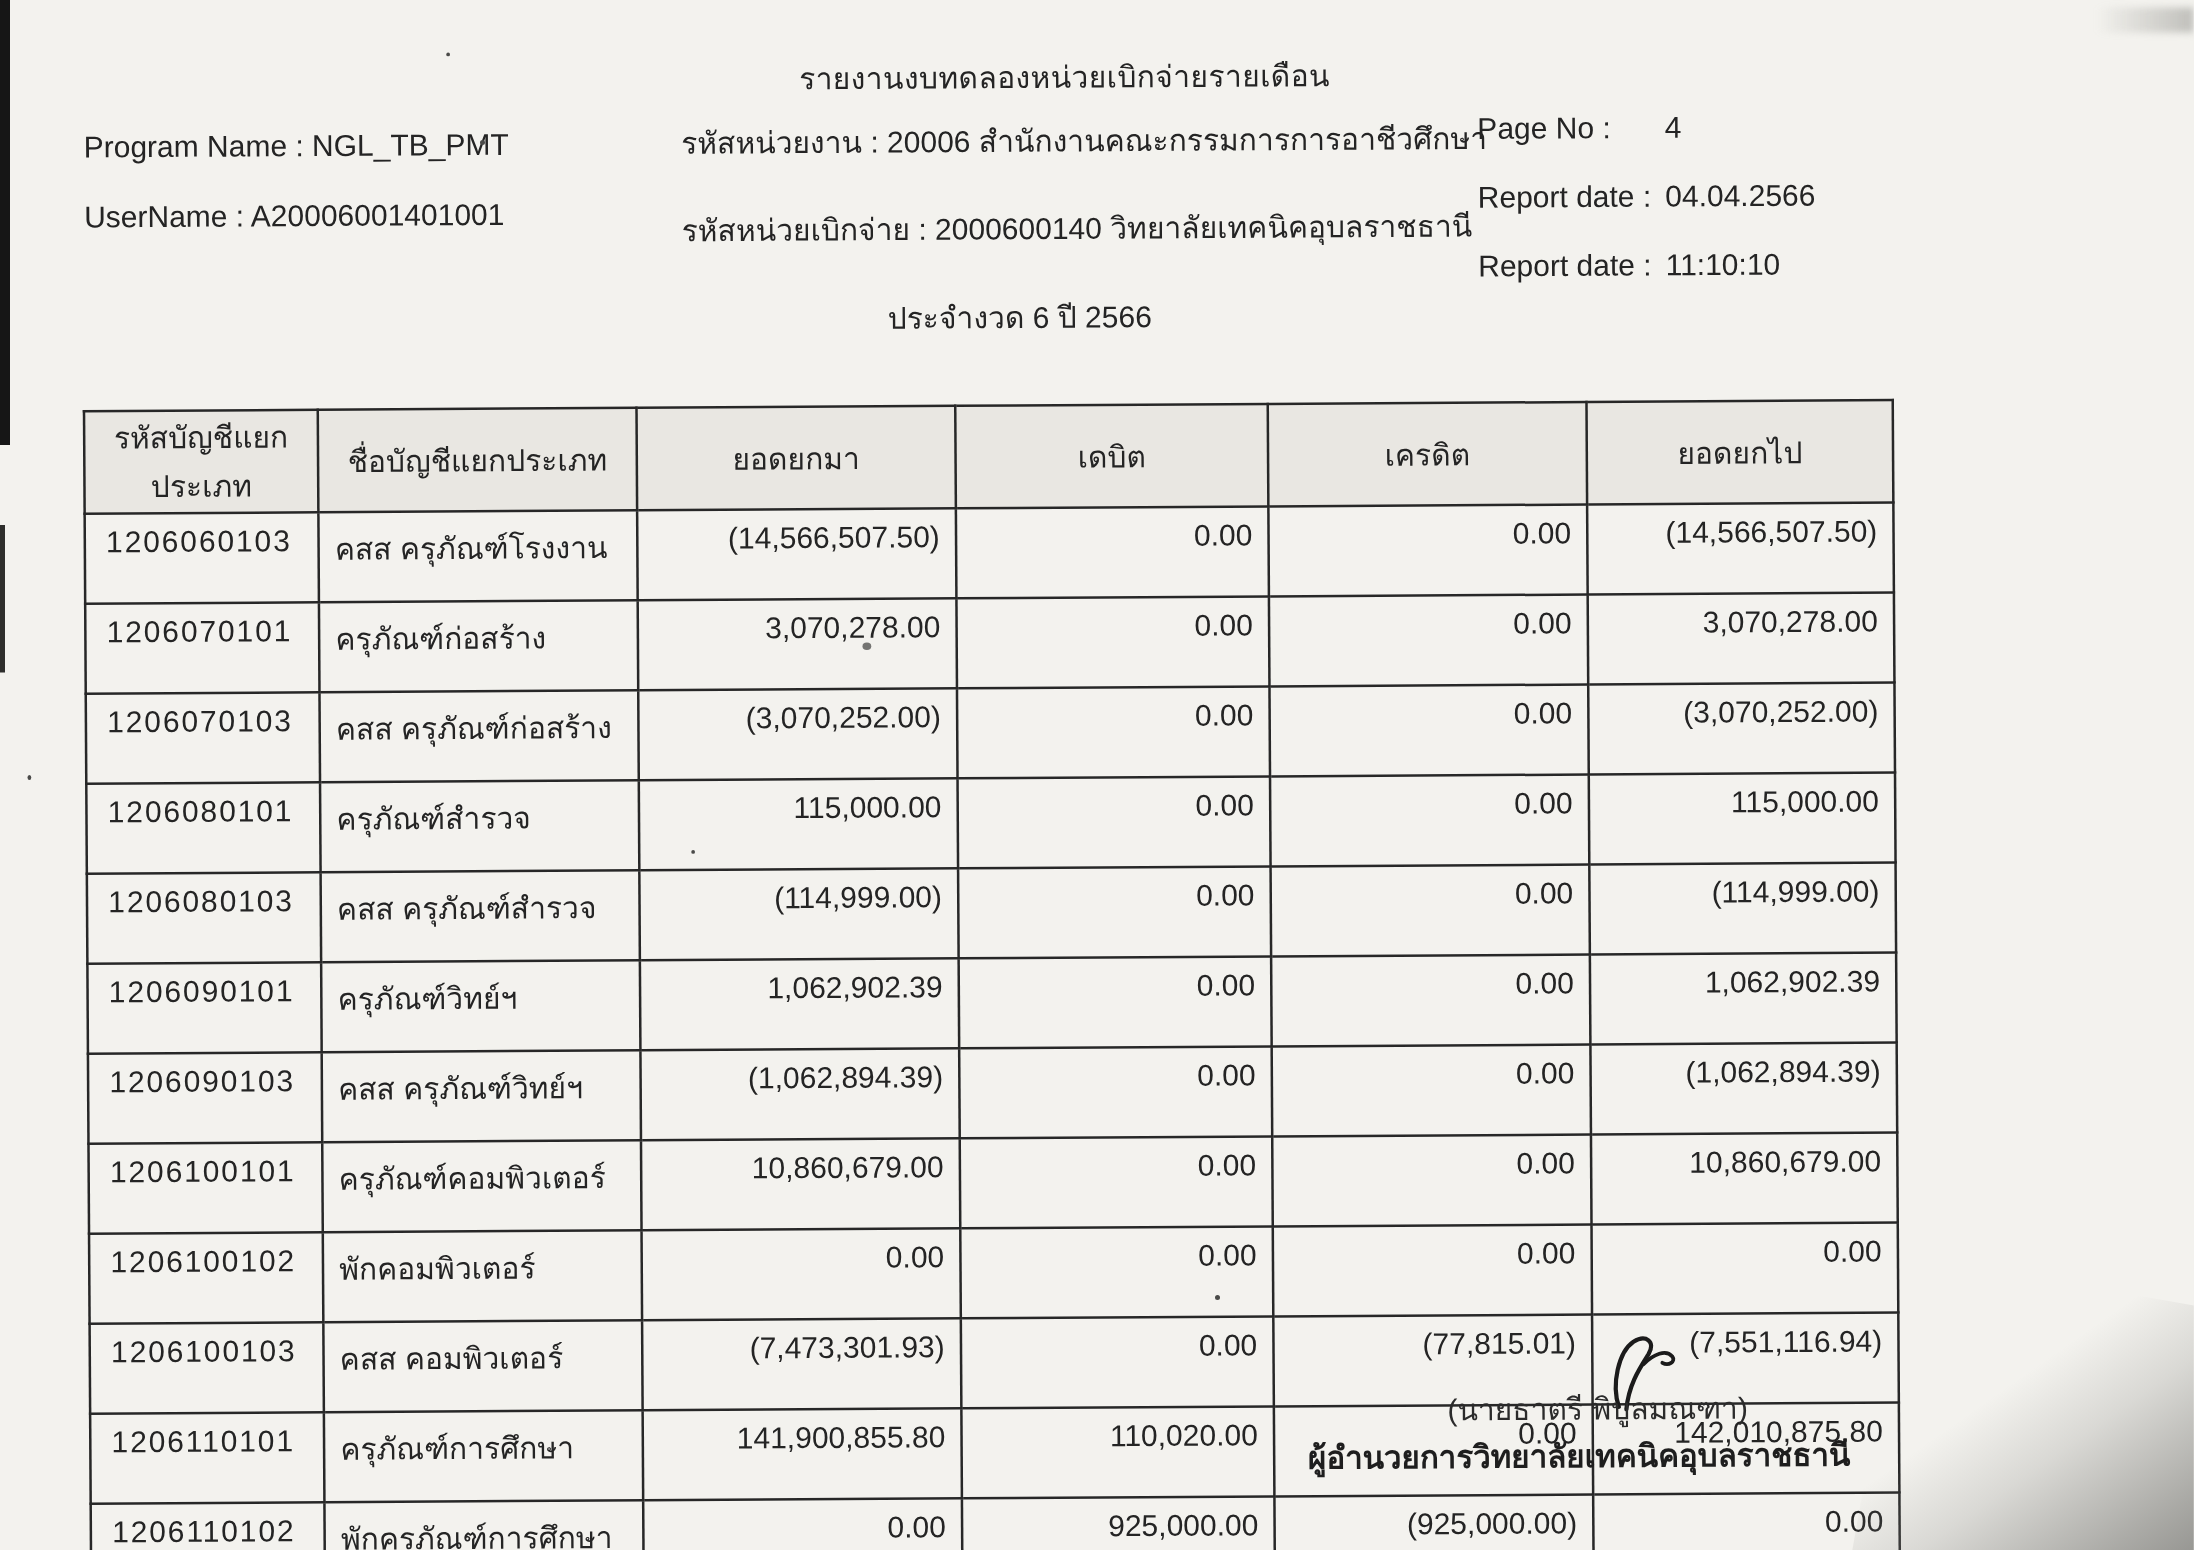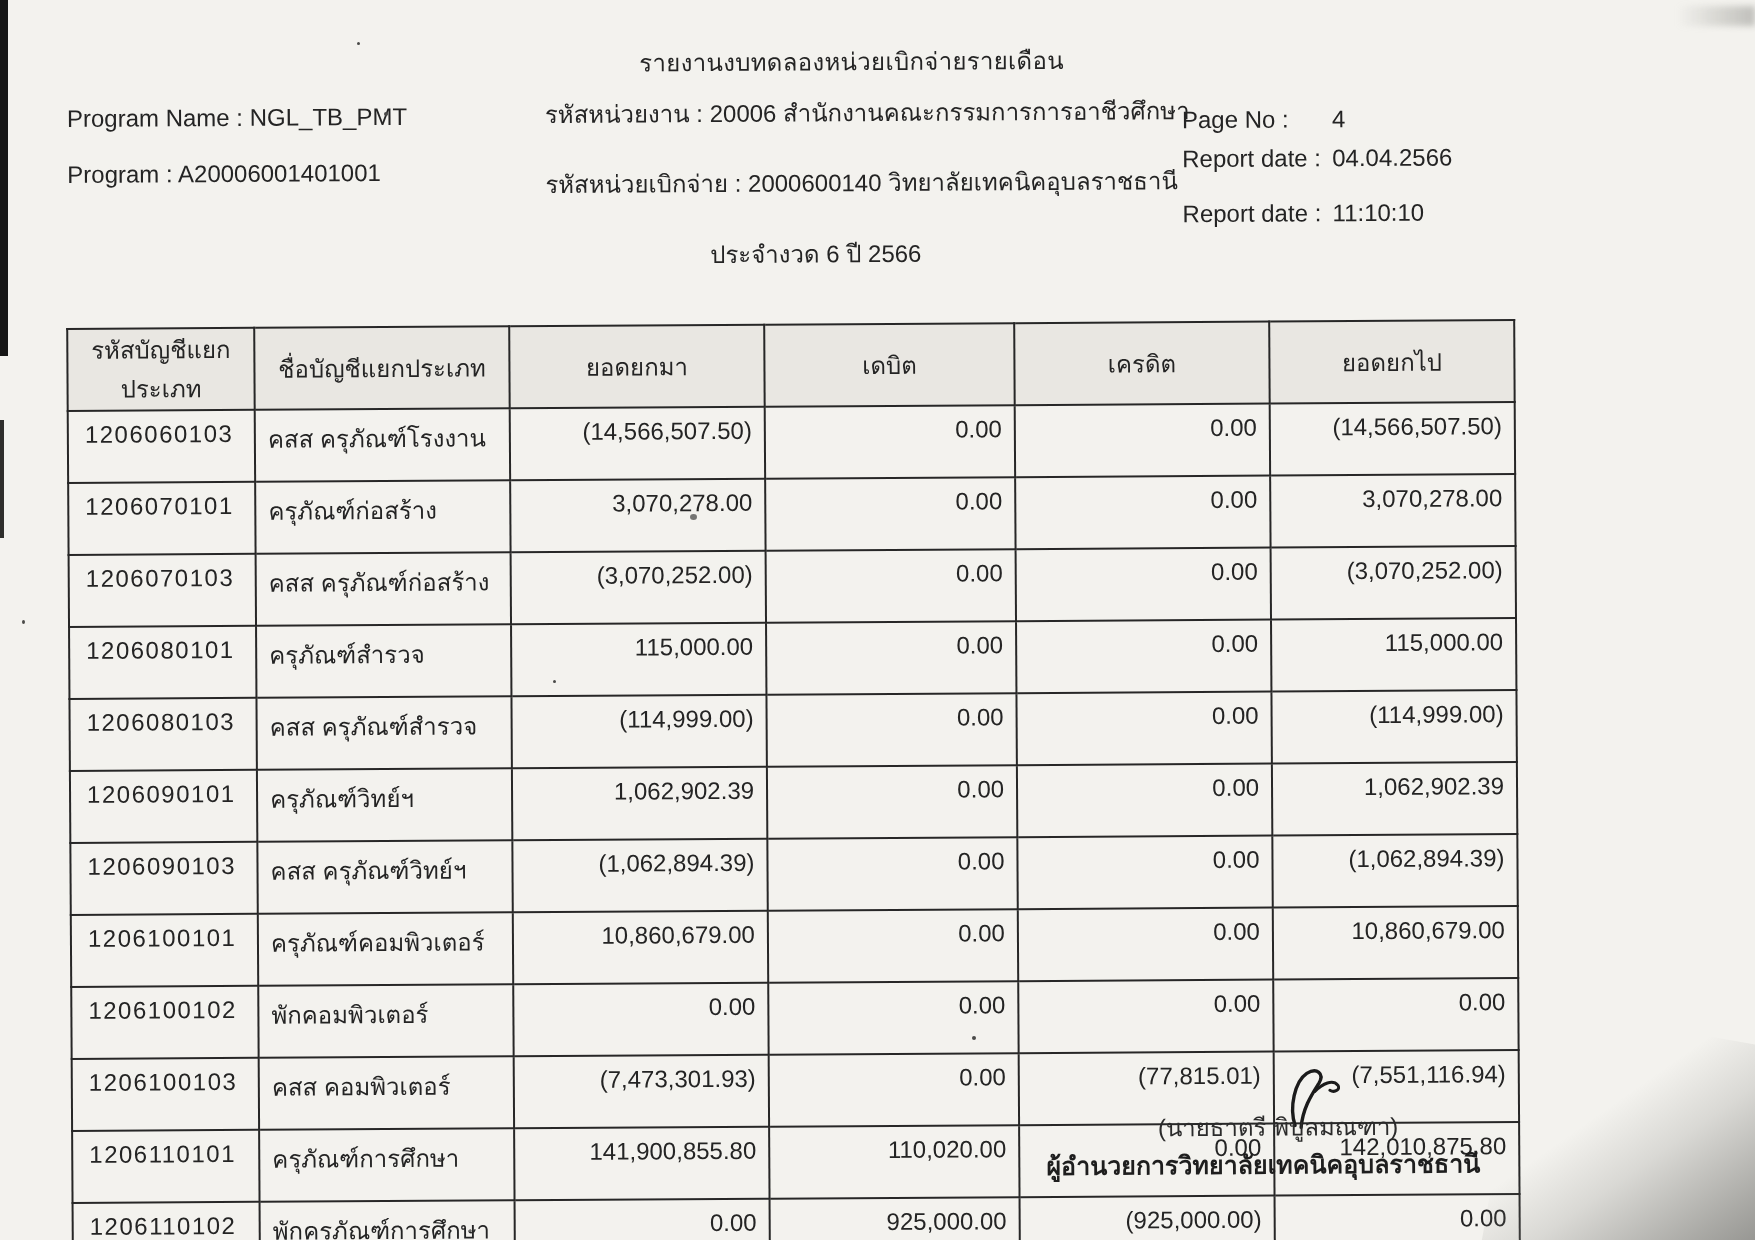--- a/index.html
+++ b/index.html
@@ -23,21 +23,21 @@
     letter-spacing:0.3px;
   }
   .meta-line { position:absolute; font-size:24px; white-space:nowrap; }
   .ml-program { left:70px; top:100px; }
   .ml-user    { left:70px; top:156px; }
   .center-block { position:absolute; left:548px; top:93px; width:540px; text-align:center; }
   .center-block .cline { font-size:24px; white-space:nowrap; }
   .cline-1 { margin-bottom:31px; }
   .cline-2 { margin-bottom:32px; }
   .right-row { position:absolute; left:1185px; display:flex; font-size:24px; white-space:nowrap; }
-  .rr-1 { top:108px; }
+  .rr-1 { top:92px; }
   .rr-2 { top:147px; }
   .rr-3 { top:202px; }
   .right-row .lbl { width:150px; }
   .right-row .val { margin-left:0px; }
 
   table.report-table {
     position:absolute; left:68px; top:323px;
     width:1447px; table-layout:fixed;
     border-collapse:collapse;
     font-size:24px;
@@ -101,21 +101,21 @@
 <div class="page">
   <div class="content">
 
     <div class="report-title">รายงานงบทดลองหน่วยเบิกจ่ายรายเดือน</div>
 
     <div class="meta-line ml-program">
       <span>Program Name :</span>
       <span>NGL_TB_PMT</span>
     </div>
     <div class="meta-line ml-user">
-      <span>Program :</span>
+      <span>UserName :</span>
       <span>A20006001401001</span>
     </div>
 
     <div class="center-block">
       <div class="cline cline-1">รหัสหน่วยงาน : 20006 สำนักงานคณะกรรมการการอาชีวศึกษา</div>
       <div class="cline cline-2">รหัสหน่วยเบิกจ่าย : 2000600140 วิทยาลัยเทคนิคอุบลราชธานี</div>
       <div class="cline">ประจำงวด 6 ปี 2566</div>
     </div>
 
     <div class="right-row rr-1">

